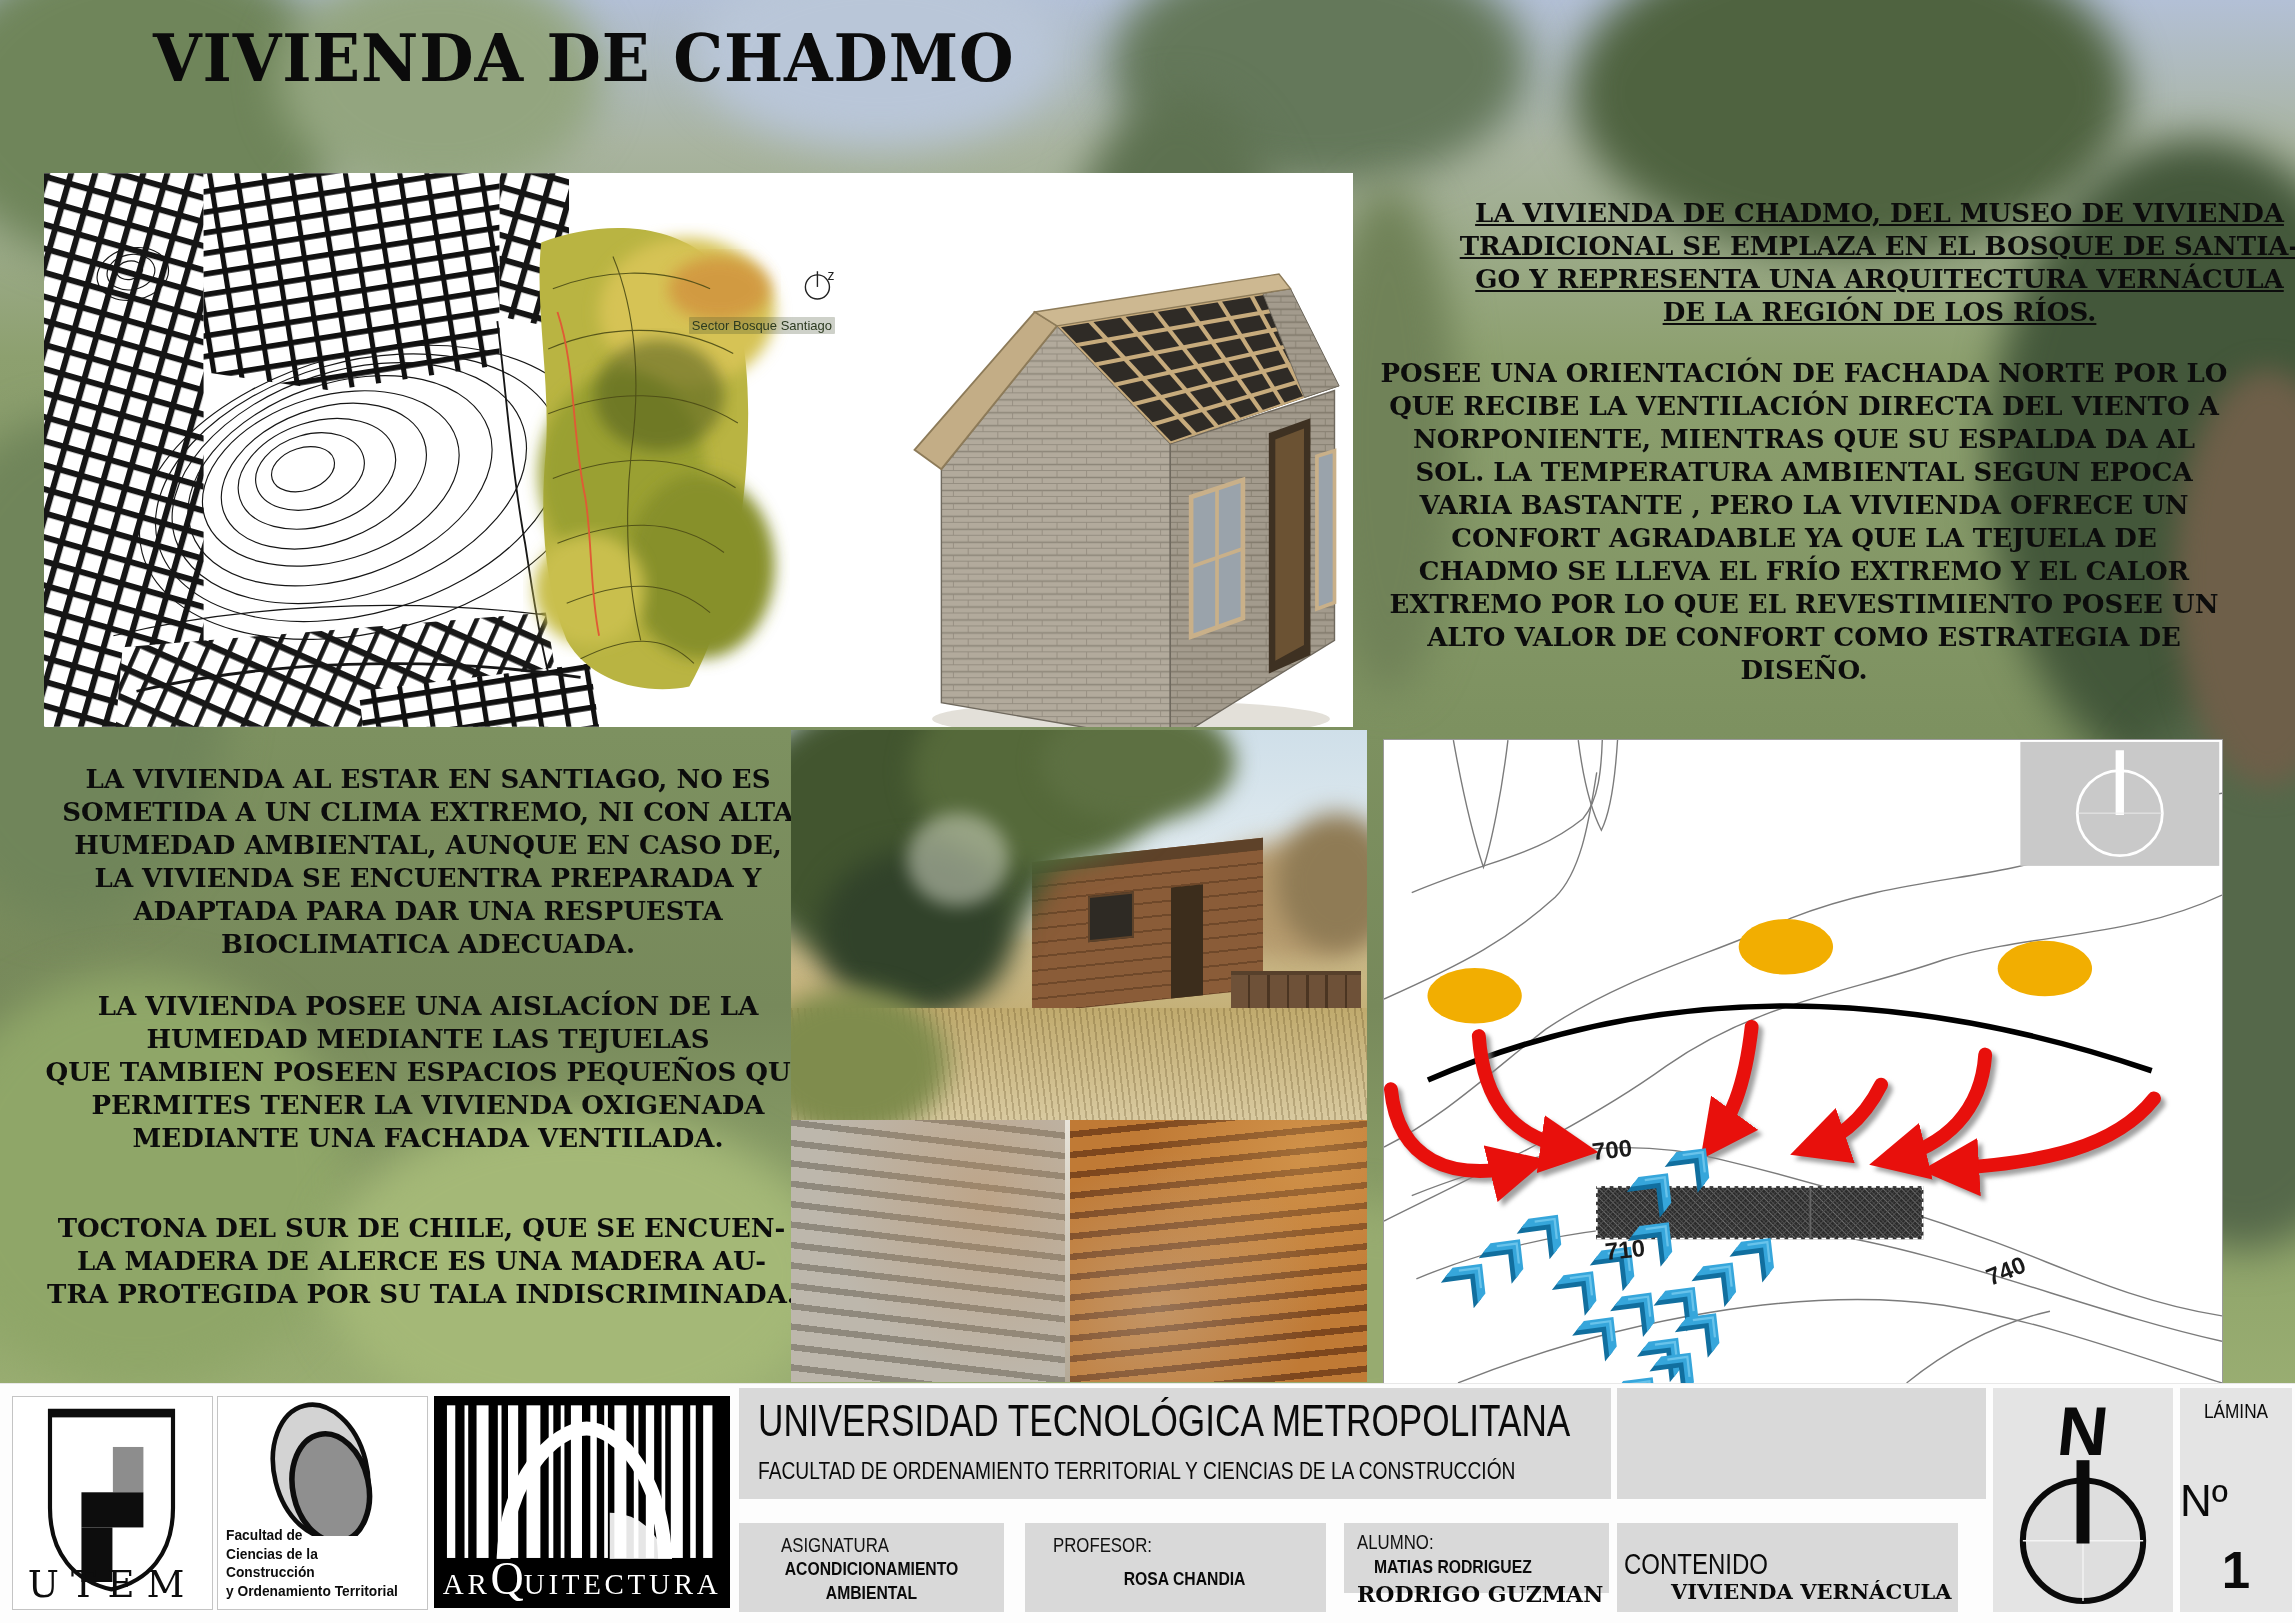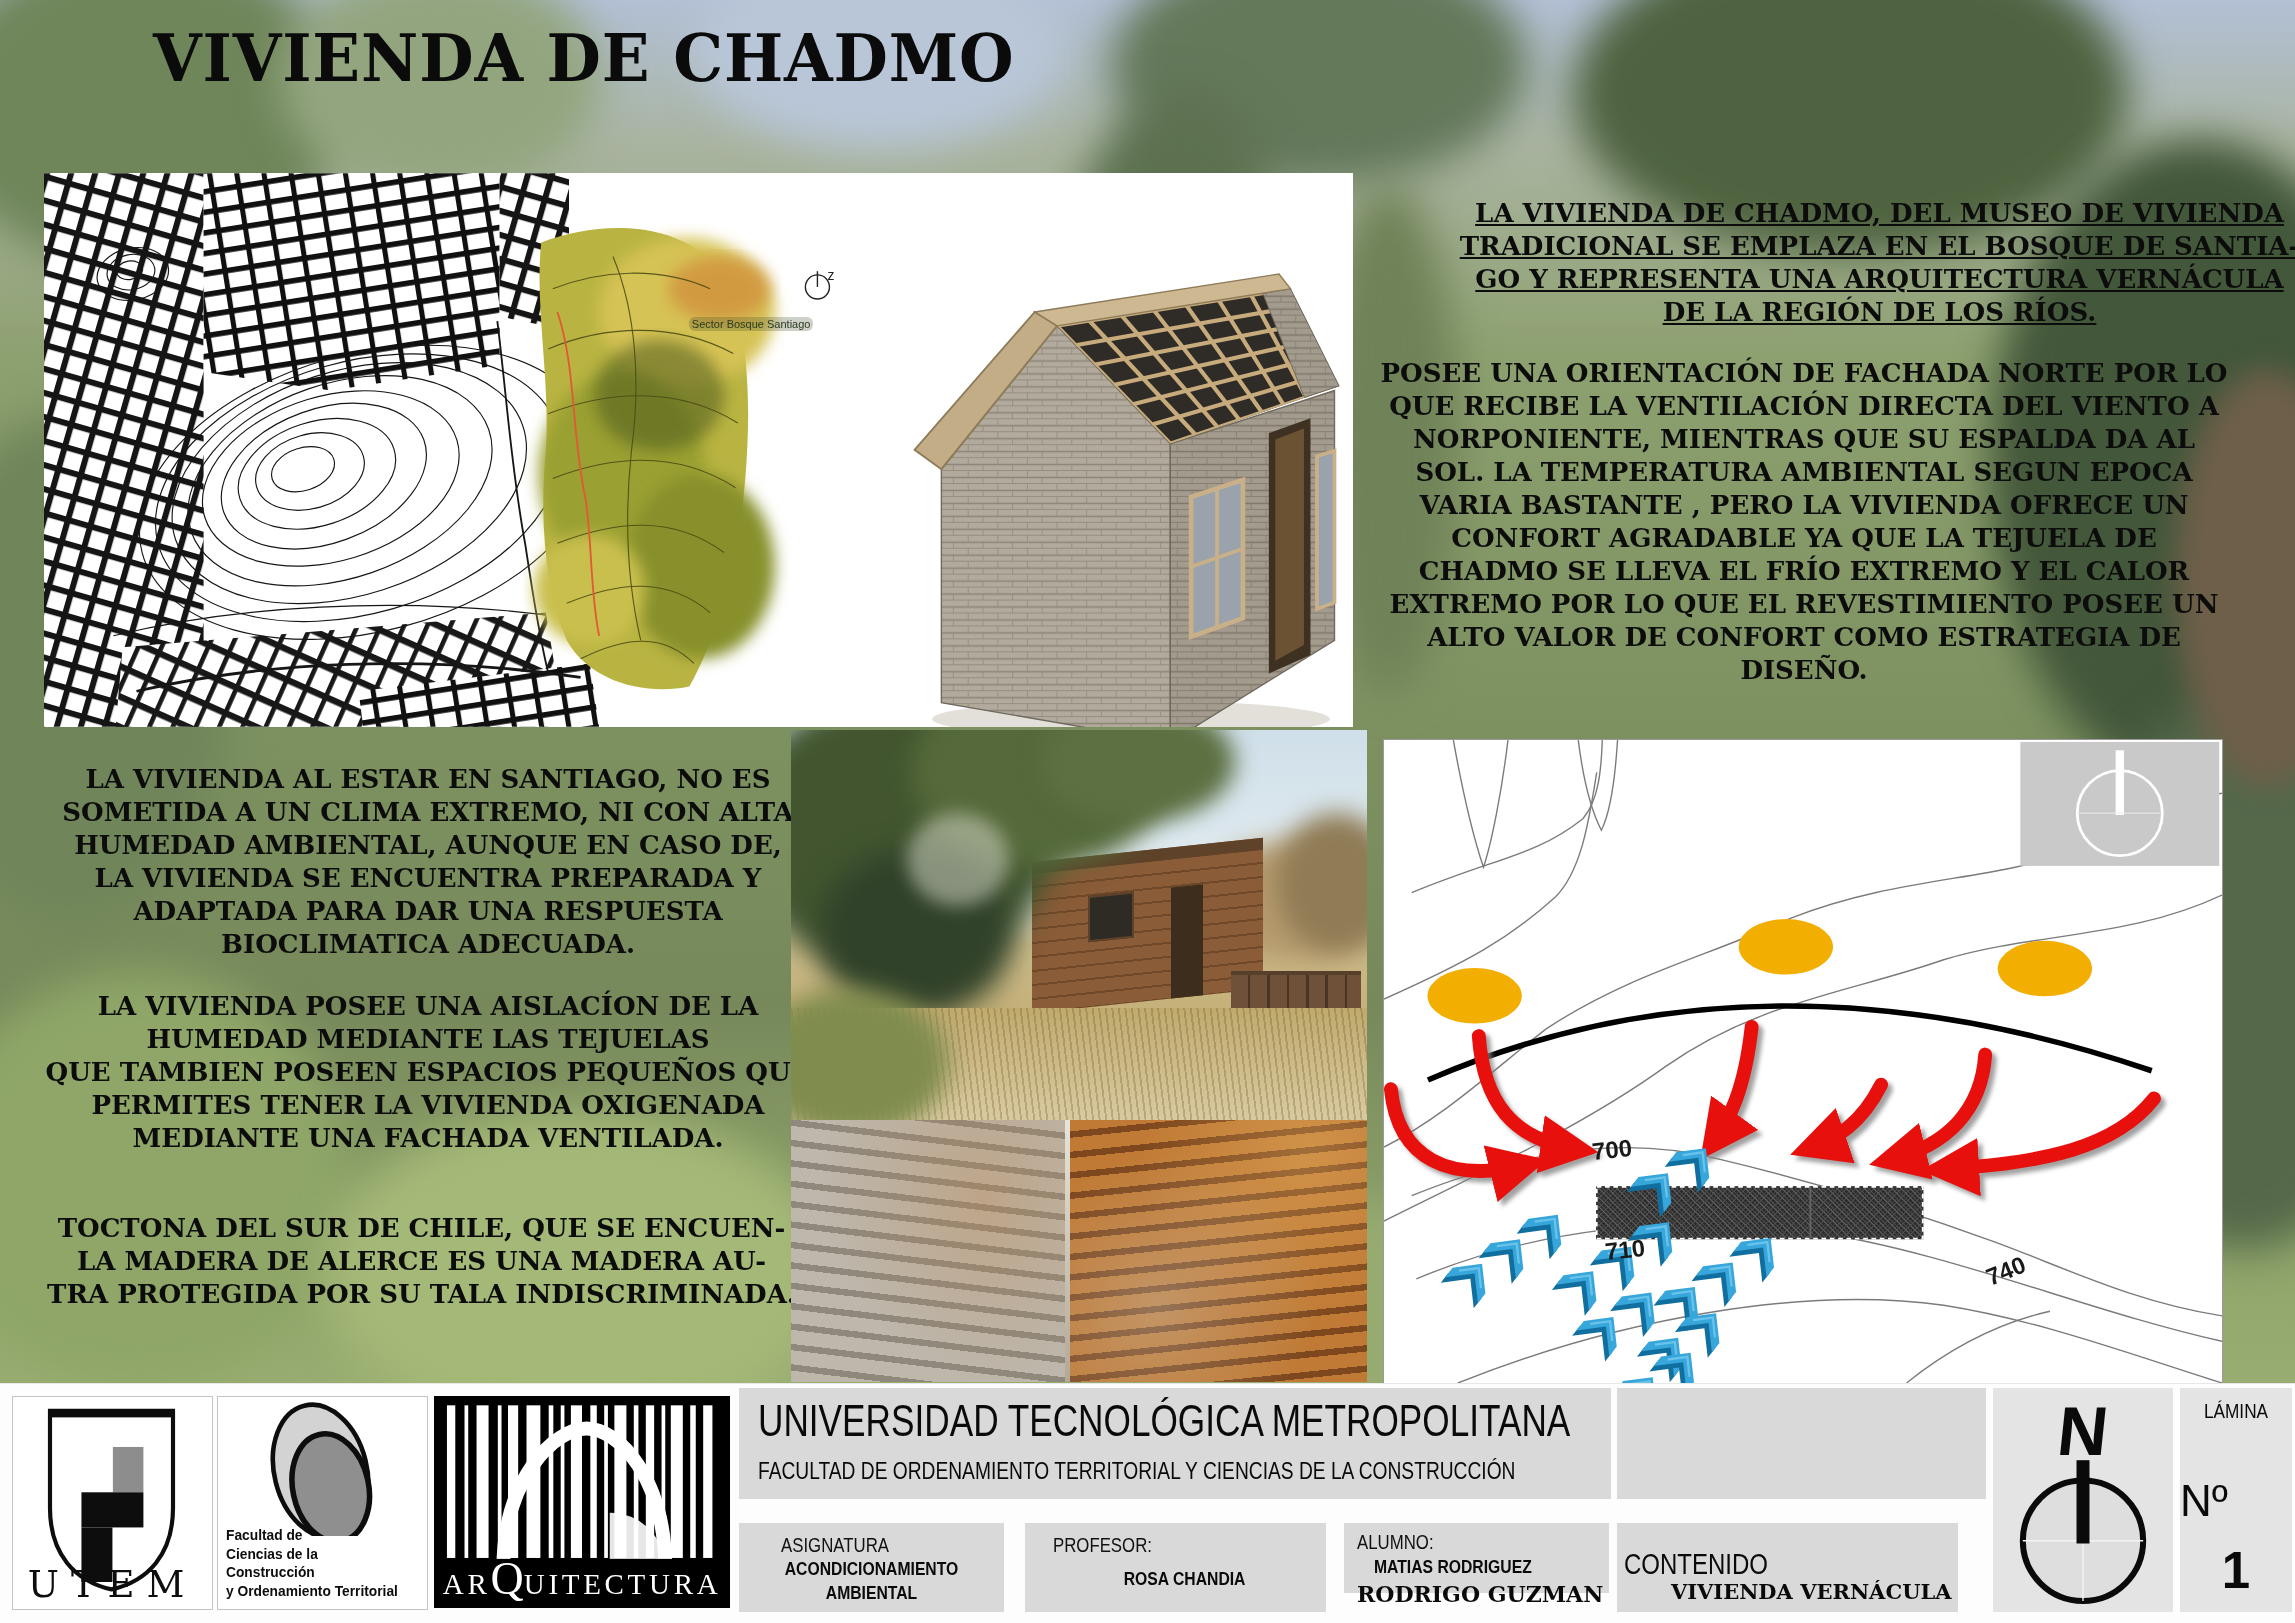--- a/index.html
+++ b/index.html
@@ -134,21 +134,21 @@
         </g>
         <path d="M1110,300 C1150,420 1140,560 1170,700 C1185,790 1180,900 1200,1000" stroke="#e05a35" stroke-width="4" fill="none"></path>
       </g>
 
       <g stroke="#222" fill="none" stroke-width="3">
         <circle cx="1672" cy="246" r="26"></circle>
         <line x1="1672" y1="212" x2="1672" y2="246"></line>
         <text x="1694" y="230" font-size="30" font-family="Liberation Sans, sans-serif" fill="#222" stroke="none">z</text>
       </g>
     </svg>
-    <div style="position:absolute;left:645px;top:144px;font-family:'Liberation Sans',sans-serif;font-size:11px;color:#2c3a20;background:rgba(60,70,40,.25);padding:0.9px 2.8px;border-radius:6px;">Sector Bosque Santiago</div>
+    <div style="position:absolute;left:645px;top:144px;font-family:'Liberation Sans',sans-serif;font-size:13px;color:#2c3a20;background:rgba(60,70,40,.25);padding:0.9px 2.8px;border-radius:1px;">Sector Bosque Santiago</div>
   </div>
 
   <div class="panel" id="render-panel" style="left:872px;top:173px;width:481px;height:554px;">
     <svg width="481" height="554" viewBox="0 0 1040 1197">
       <defs>
         <pattern id="shg" width="64" height="28" patternUnits="userSpaceOnUse">
           <rect width="64" height="28" fill="#b2aa9c"></rect>
           <path d="M0,14 H64 M0,28 H64" stroke="#8c8578" stroke-width="3"></path>
           <path d="M16,0 V14 M48,14 V28" stroke="#948d80" stroke-width="2"></path>
         </pattern>

